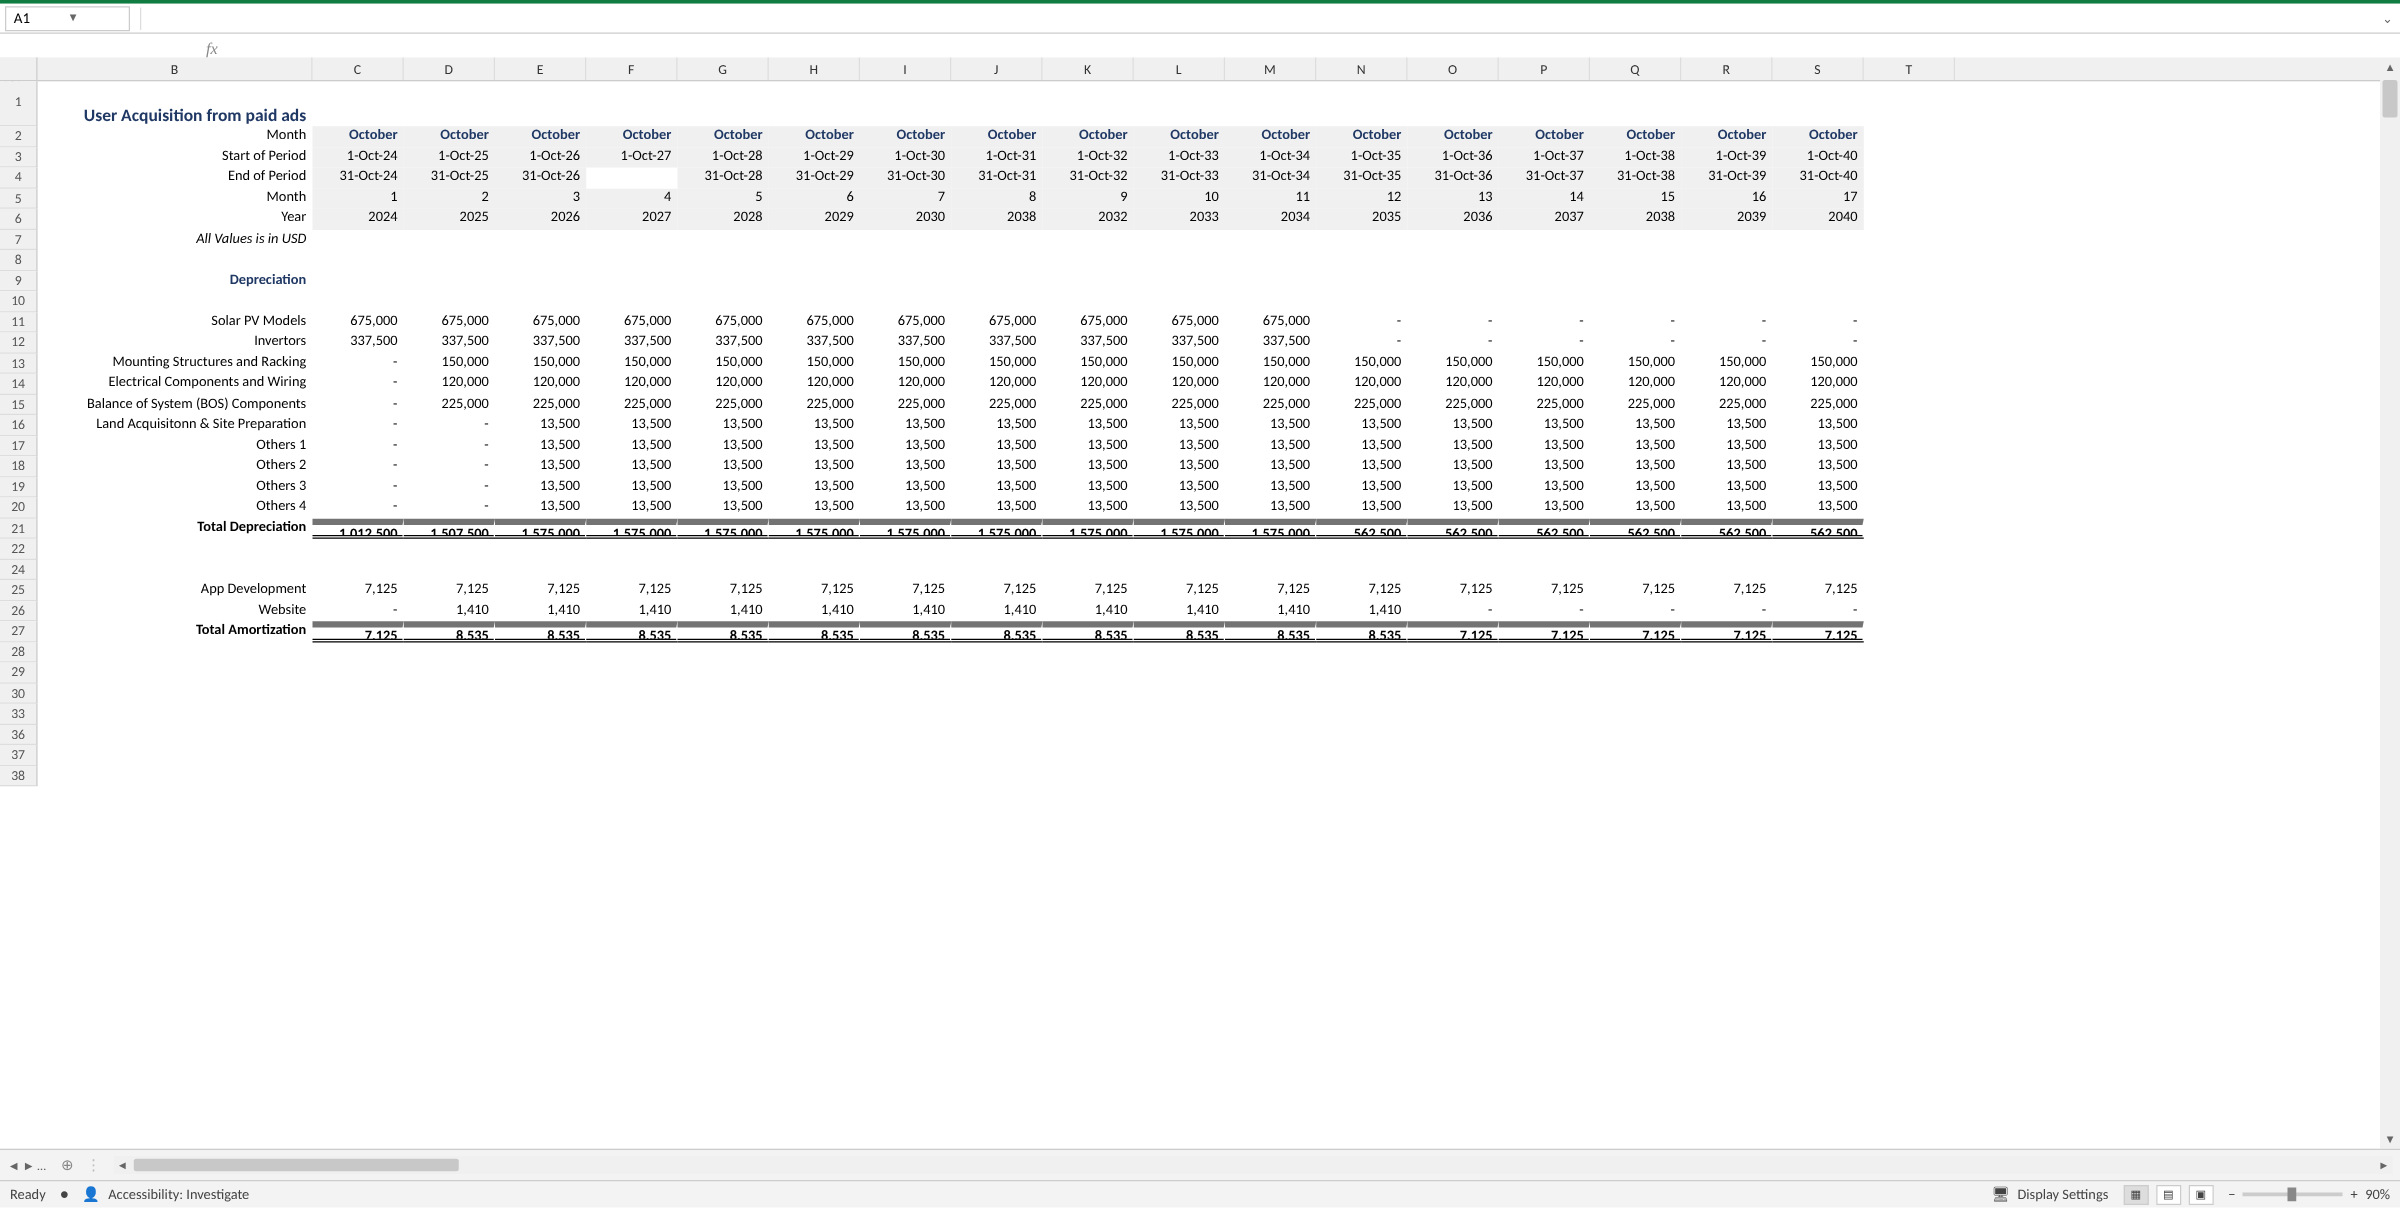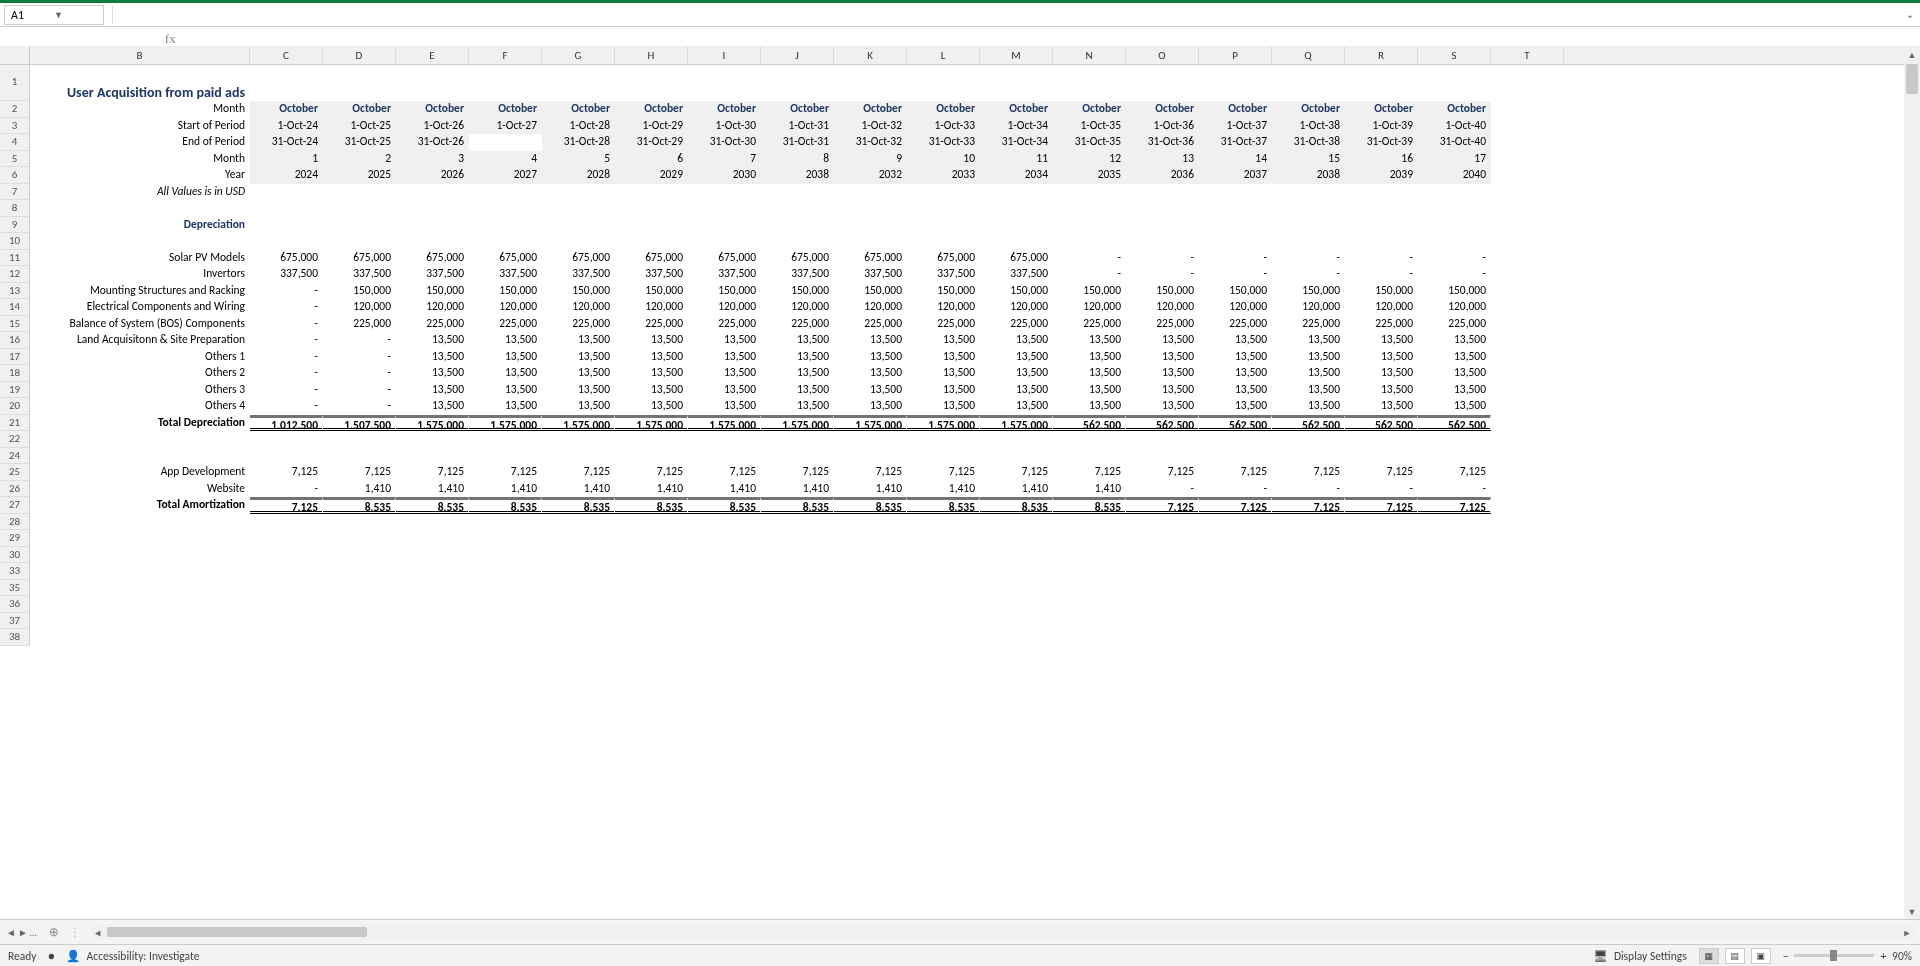--- a/index.html
+++ b/index.html
@@ -8,21 +8,21 @@
 
 .topline { height:3px; background:#107c41; }
 
 
 .fx-row { height:24px; display:flex; align-items:center; border-bottom:1px solid #ccc; background:#fff; font-size:12px; }
 .name-box { width:100px; height:20px; margin:2px 4px; border:1px solid #ccc; display:flex; align-items:center; padding:0 6px; background:#fff; }
 .name-box span { flex:1; }
 .chev { font-size:9px; color:#666; }
 .sep { width:1px; height:18px; background:#ddd; margin:0 4px; }
 .fx-icons { display:flex; gap:10px; padding:0 6px; color:#888; font-size:13px; }
-.fx-icons .fx { font-family:"Times New Roman",serif;margin-top:48px; }
+.fx-icons .fx { font-style:italic; font-family:"Times New Roman",serif;margin-top:48px; }
 .fx-input { flex:1; height:20px; border:none; outline:none; padding:0 4px; }
 .fx-expand { width:20px; text-align:center; color:#666; font-size:10px; }
 
 
 .outline-tiny { position:absolute; top:48px; left:4px; font-size:9px; color:#444; }
 .outline-tiny div { border:1px solid #bbb; width:12px; height:10px; display:flex; align-items:center; justify-content:center; margin-bottom:1px; background:#f5f5f5; }
 
 
 .grid-wrap { position:absolute; top:46px; left:0; right:16px; bottom:47px; }
 .colhdr { display:flex; height:19px; background:#f0f0f0; border-bottom:1px solid #ccc; font-size:11px; color:#333; }
@@ -35,21 +35,21 @@
 .rh { width:30px; background:#f0f0f0; border-right:1px solid #ccc; border-bottom:1px solid #ddd; text-align:center; font-size:11px; color:#555; line-height:16.5px; }
 .row.tall .rh { line-height:36px; }
 .cell { border-right:1px solid transparent; padding:0 4px; white-space:nowrap; overflow:hidden; text-align:right; }
 .cell.txt { text-align:right; }
 .shade { background:#f0f0f0; }
 .title { color:#203864; font-weight:bold; font-size:14px; text-align:right; }
 .secthdr { color:#203864; font-weight:bold; text-align:right; }
 .monthhdr { color:#203864; font-weight:bold; text-align:right; }
 .italic { font-style:italic; text-align:right; }
 .bold { font-weight:bold; }
-.btop { border-top:3px solid #737373; }
+.btop { border-top:5px solid #737373; }
 .dbl { border-bottom:3px double #000; }
 
 
 .vscroll { position:absolute; top:46px; right:0; width:16px; bottom:47px; background:#f0f0f0; display:flex; flex-direction:column; align-items:center; }
 .vscroll .arr { height:16px; width:16px; font-size:9px; display:flex; align-items:center; justify-content:center; color:#666; }
 .vscroll .thumb { width:12px; background:#c8c8c8; border-radius:2px; }
 
 
 .tabbar { position:absolute; bottom:22px; left:0; right:0; height:25px; background:#f3f3f3; border-top:1px solid #ccc; display:flex; align-items:center; font-size:12px; }
 .tab-nav { display:flex; gap:2px; padding:0 6px; color:#666; }
@@ -744,41 +744,20 @@
         <div class="cell " style="width: 73px;"></div>
         <div class="cell " style="width: 73px;"></div>
         <div class="cell " style="width: 73px;"></div>
         <div class="cell " style="width: 73px;"></div>
         <div class="cell " style="width: 73px;"></div>
         <div class="cell " style="width: 73px;"></div>
         <div class="cell " style="width: 73px;"></div>
         <div class="cell " style="width: 73px;"></div>
       </div>
       <div class="row">
-        <div class="rh">35</div>
-        <div class="cell txt" style="width: 220px;"></div>
-        <div class="cell " style="width: 73px;"></div>
-        <div class="cell " style="width: 73px;"></div>
-        <div class="cell " style="width: 73px;"></div>
-        <div class="cell " style="width: 73px;"></div>
-        <div class="cell " style="width: 73px;"></div>
-        <div class="cell " style="width: 73px;"></div>
-        <div class="cell " style="width: 73px;"></div>
-        <div class="cell " style="width: 73px;"></div>
-        <div class="cell " style="width: 73px;"></div>
-        <div class="cell " style="width: 73px;"></div>
-        <div class="cell " style="width: 73px;"></div>
-        <div class="cell " style="width: 73px;"></div>
-        <div class="cell " style="width: 73px;"></div>
-        <div class="cell " style="width: 73px;"></div>
-        <div class="cell " style="width: 73px;"></div>
-        <div class="cell " style="width: 73px;"></div>
-        <div class="cell " style="width: 73px;"></div>
-      </div>
-      <div class="row">
         <div class="rh">36</div>
         <div class="cell txt" style="width: 220px;"></div>
         <div class="cell " style="width: 73px;"></div>
         <div class="cell " style="width: 73px;"></div>
         <div class="cell " style="width: 73px;"></div>
         <div class="cell " style="width: 73px;"></div>
         <div class="cell " style="width: 73px;"></div>
         <div class="cell " style="width: 73px;"></div>
         <div class="cell " style="width: 73px;"></div>
         <div class="cell " style="width: 73px;"></div>

